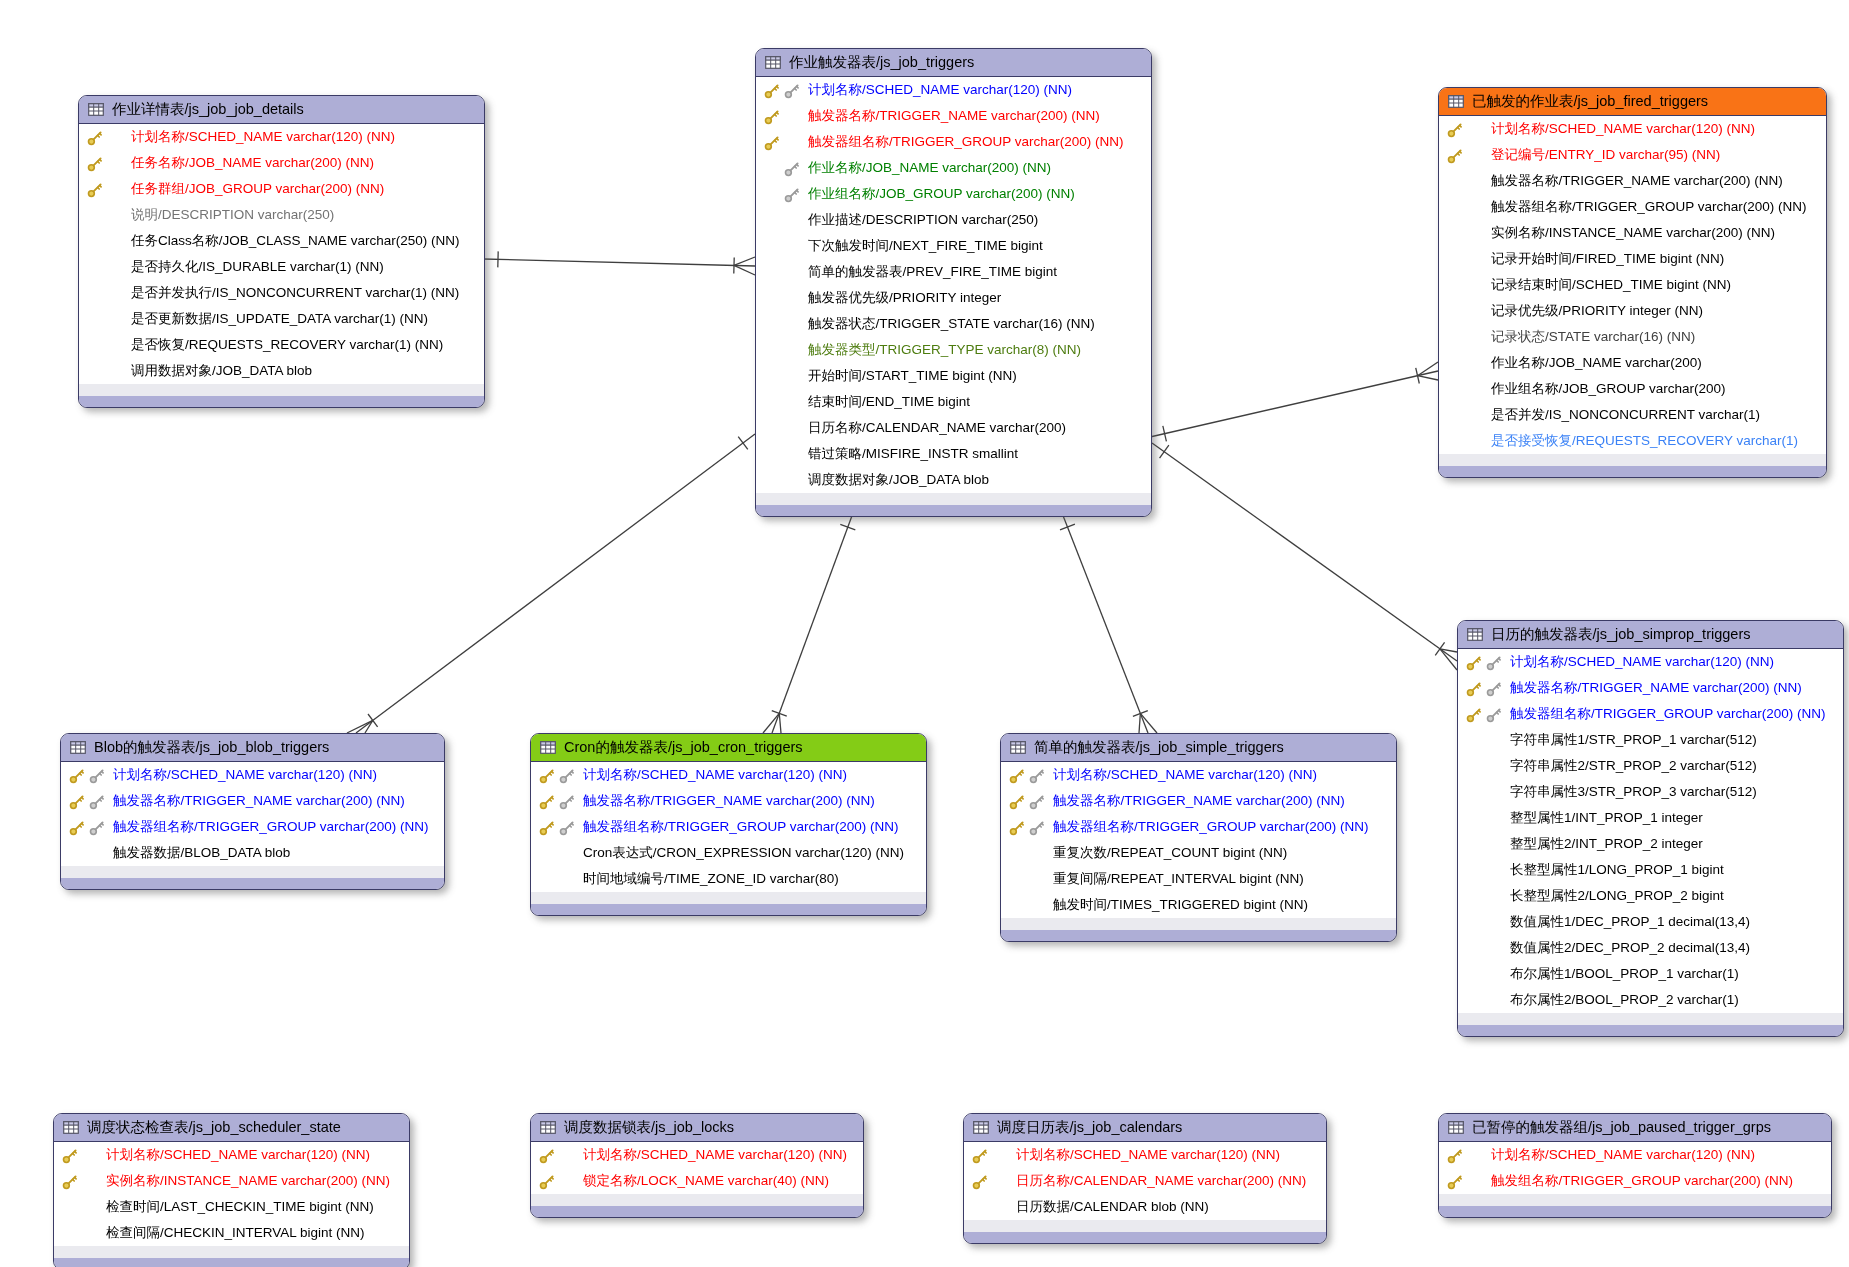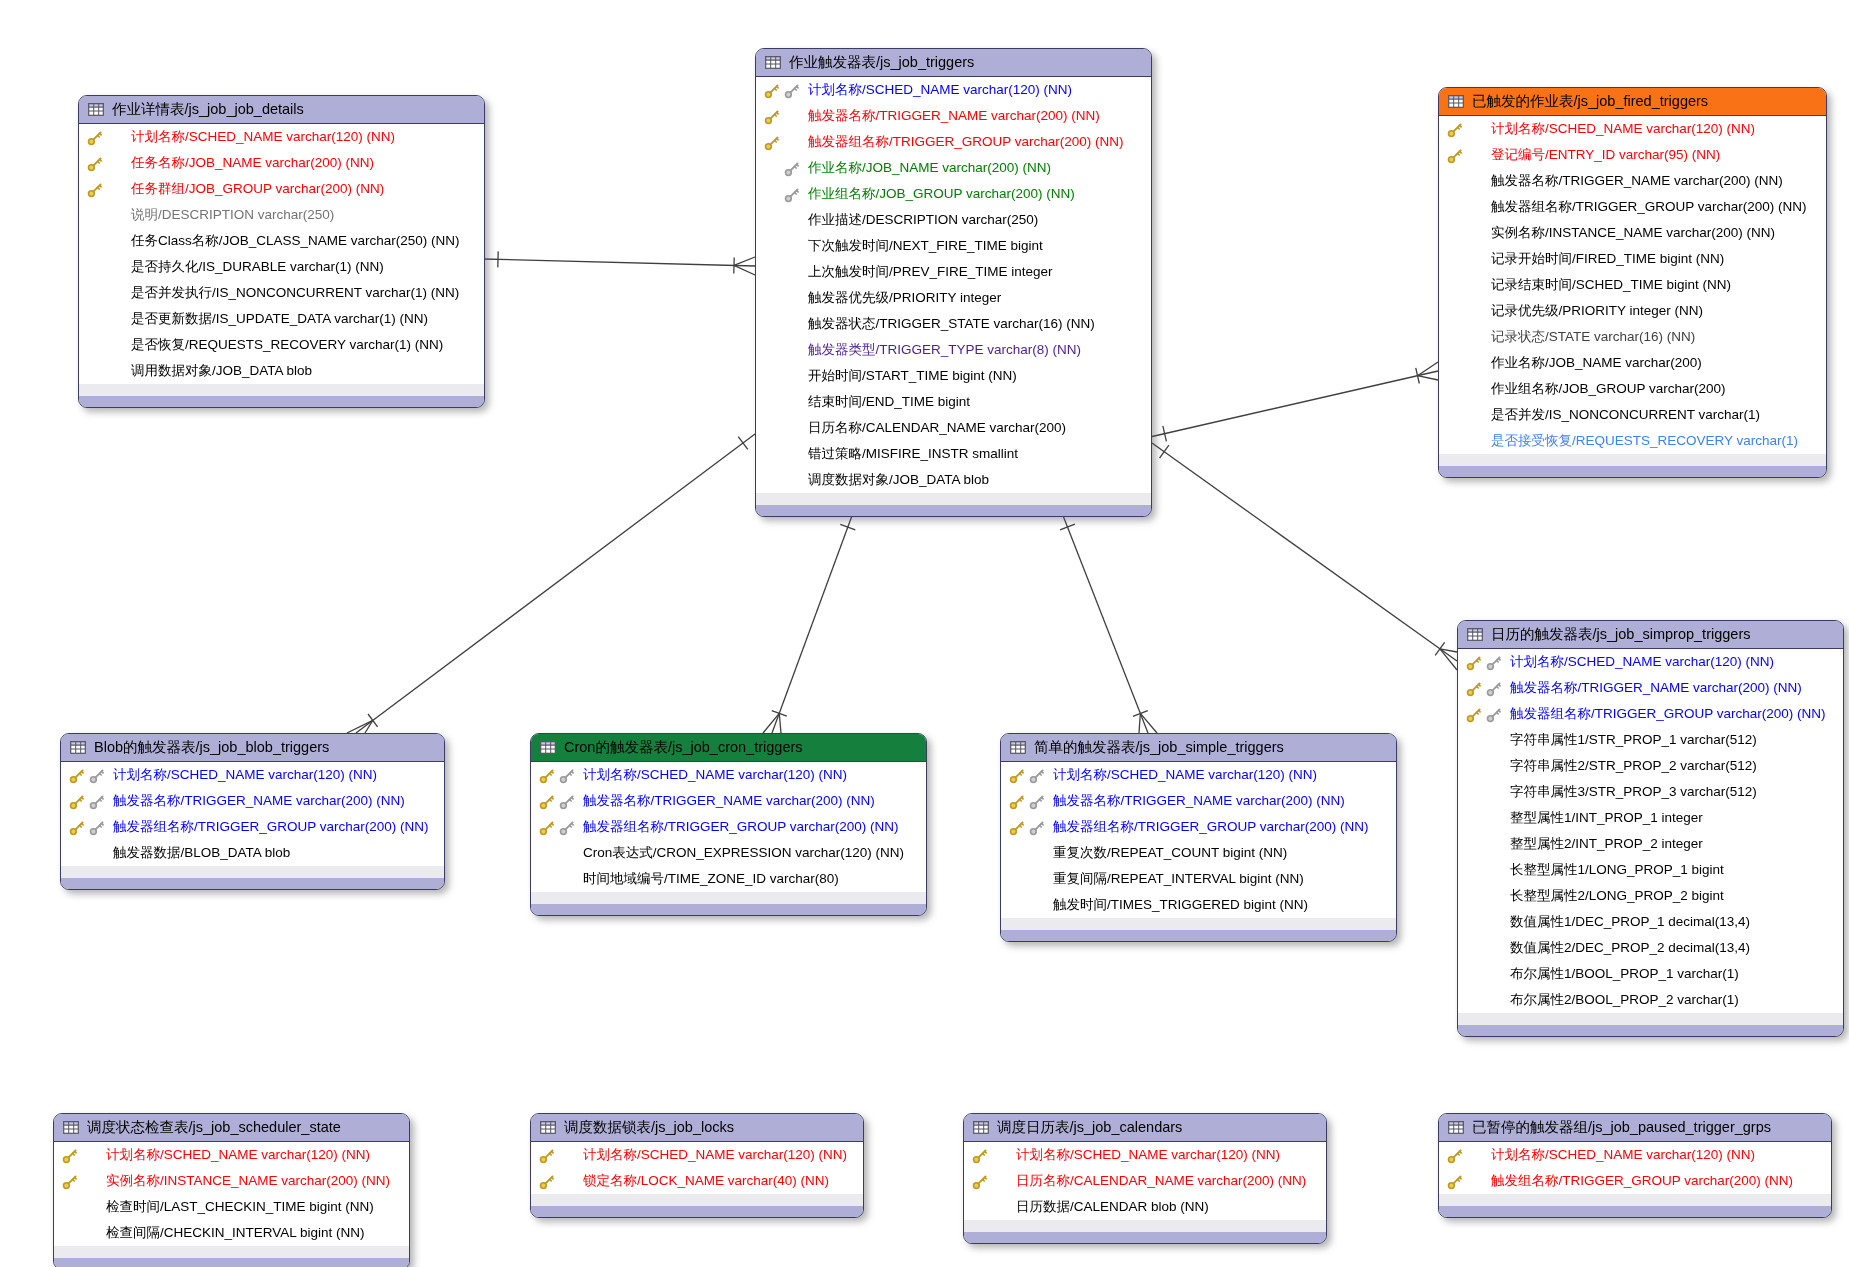--- a/index.html
+++ b/index.html
@@ -168,24 +168,24 @@
               <line x1="12.6" y1="3.4" x2="14.1" y2="4.9" stroke="#9a9a9a" stroke-width="1.7" stroke-linecap="round"></line>
             </svg></span><span style="color: rgb(0, 128, 0);">作业名称/JOB_NAME varchar(200) (NN)</span></div>
         <div class="table-row"><span class="key k1"><svg width="16" height="16" viewBox="0 0 16 16">
               <circle cx="4.4" cy="11.6" r="2.9" fill="#cfcfcf" stroke="#9a9a9a" stroke-width="1.6"></circle>
               <line x1="6.6" y1="9.4" x2="13.6" y2="2.4" stroke="#9a9a9a" stroke-width="1.9" stroke-linecap="round"></line>
               <line x1="10.6" y1="5.4" x2="12.2" y2="7.0" stroke="#9a9a9a" stroke-width="1.7" stroke-linecap="round"></line>
               <line x1="12.6" y1="3.4" x2="14.1" y2="4.9" stroke="#9a9a9a" stroke-width="1.7" stroke-linecap="round"></line>
             </svg></span><span style="color: rgb(0, 128, 0);">作业组名称/JOB_GROUP varchar(200) (NN)</span></div>
         <div class="table-row"><span style="color: rgb(0, 0, 0);">作业描述/DESCRIPTION varchar(250)</span></div>
         <div class="table-row"><span style="color: rgb(0, 0, 0);">下次触发时间/NEXT_FIRE_TIME bigint</span></div>
-        <div class="table-row"><span style="color: rgb(0, 0, 0);">上次触发时间/PREV_FIRE_TIME integer</span></div>
+        <div class="table-row"><span style="color: rgb(0, 0, 0);">简单的触发器表/PREV_FIRE_TIME bigint</span></div>
         <div class="table-row"><span style="color: rgb(0, 0, 0);">触发器优先级/PRIORITY integer</span></div>
         <div class="table-row"><span style="color: rgb(0, 0, 0);">触发器状态/TRIGGER_STATE varchar(16) (NN)</span></div>
-        <div class="table-row"><span style="color: #4c1d95;">触发器类型/TRIGGER_TYPE varchar(8) (NN)</span></div>
+        <div class="table-row"><span style="color: #4d7c0f;">触发器类型/TRIGGER_TYPE varchar(8) (NN)</span></div>
         <div class="table-row"><span style="color: rgb(0, 0, 0);">开始时间/START_TIME bigint (NN)</span></div>
         <div class="table-row"><span style="color: rgb(0, 0, 0);">结束时间/END_TIME bigint</span></div>
         <div class="table-row"><span style="color: rgb(0, 0, 0);">日历名称/CALENDAR_NAME varchar(200)</span></div>
         <div class="table-row"><span style="color: rgb(0, 0, 0);">错过策略/MISFIRE_INSTR smallint</span></div>
         <div class="table-row"><span style="color: rgb(0, 0, 0);">调度数据对象/JOB_DATA blob</span></div>
         <div class="table-strip"></div>
         <div class="table-footer" style="background: rgb(174, 174, 214);"></div>
       </div>
       <div class="table-card" style="left: 1438px; top: 87px; width: 387px; border-color: rgb(59, 59, 102);">
         <div class="table-header" style="background: #f97316; border-bottom-color: rgb(59, 59, 102);">
@@ -270,21 +270,21 @@
               <circle cx="4.4" cy="11.6" r="2.9" fill="#cfcfcf" stroke="#9a9a9a" stroke-width="1.6"></circle>
               <line x1="6.6" y1="9.4" x2="13.6" y2="2.4" stroke="#9a9a9a" stroke-width="1.9" stroke-linecap="round"></line>
               <line x1="10.6" y1="5.4" x2="12.2" y2="7.0" stroke="#9a9a9a" stroke-width="1.7" stroke-linecap="round"></line>
               <line x1="12.6" y1="3.4" x2="14.1" y2="4.9" stroke="#9a9a9a" stroke-width="1.7" stroke-linecap="round"></line>
             </svg></span><span style="color: rgb(0, 0, 255);">触发器组名称/TRIGGER_GROUP varchar(200) (NN)</span></div>
         <div class="table-row"><span style="color: rgb(0, 0, 0);">触发器数据/BLOB_DATA blob</span></div>
         <div class="table-strip"></div>
         <div class="table-footer" style="background: rgb(174, 174, 214);"></div>
       </div>
       <div class="table-card" style="left: 530px; top: 733px; width: 395px; border-color: rgb(59, 59, 102);">
-        <div class="table-header" style="background: #15803d; border-bottom-color: rgb(59, 59, 102);">
+        <div class="table-header" style="background: #84cc16; border-bottom-color: rgb(59, 59, 102);">
           <span class="ticon">
             <svg width="16" height="13" viewBox="0 0 16 13">
               <rect x="0.7" y="0.7" width="14.6" height="11.6" fill="#ffffff" stroke="#555566" stroke-width="1.2"></rect>
               <rect x="0.7" y="0.7" width="14.6" height="3.4" fill="#c9c9e6" stroke="#555566" stroke-width="1.2"></rect>
               <line x1="5.7" y1="0.7" x2="5.7" y2="12.3" stroke="#555566" stroke-width="1"></line>
               <line x1="10.7" y1="0.7" x2="10.7" y2="12.3" stroke="#555566" stroke-width="1"></line>
               <line x1="0.7" y1="8" x2="15.3" y2="8" stroke="#555566" stroke-width="1"></line>
             </svg>
           </span>
           <span>Cron的触发器表/js_job_cron_triggers</span>

